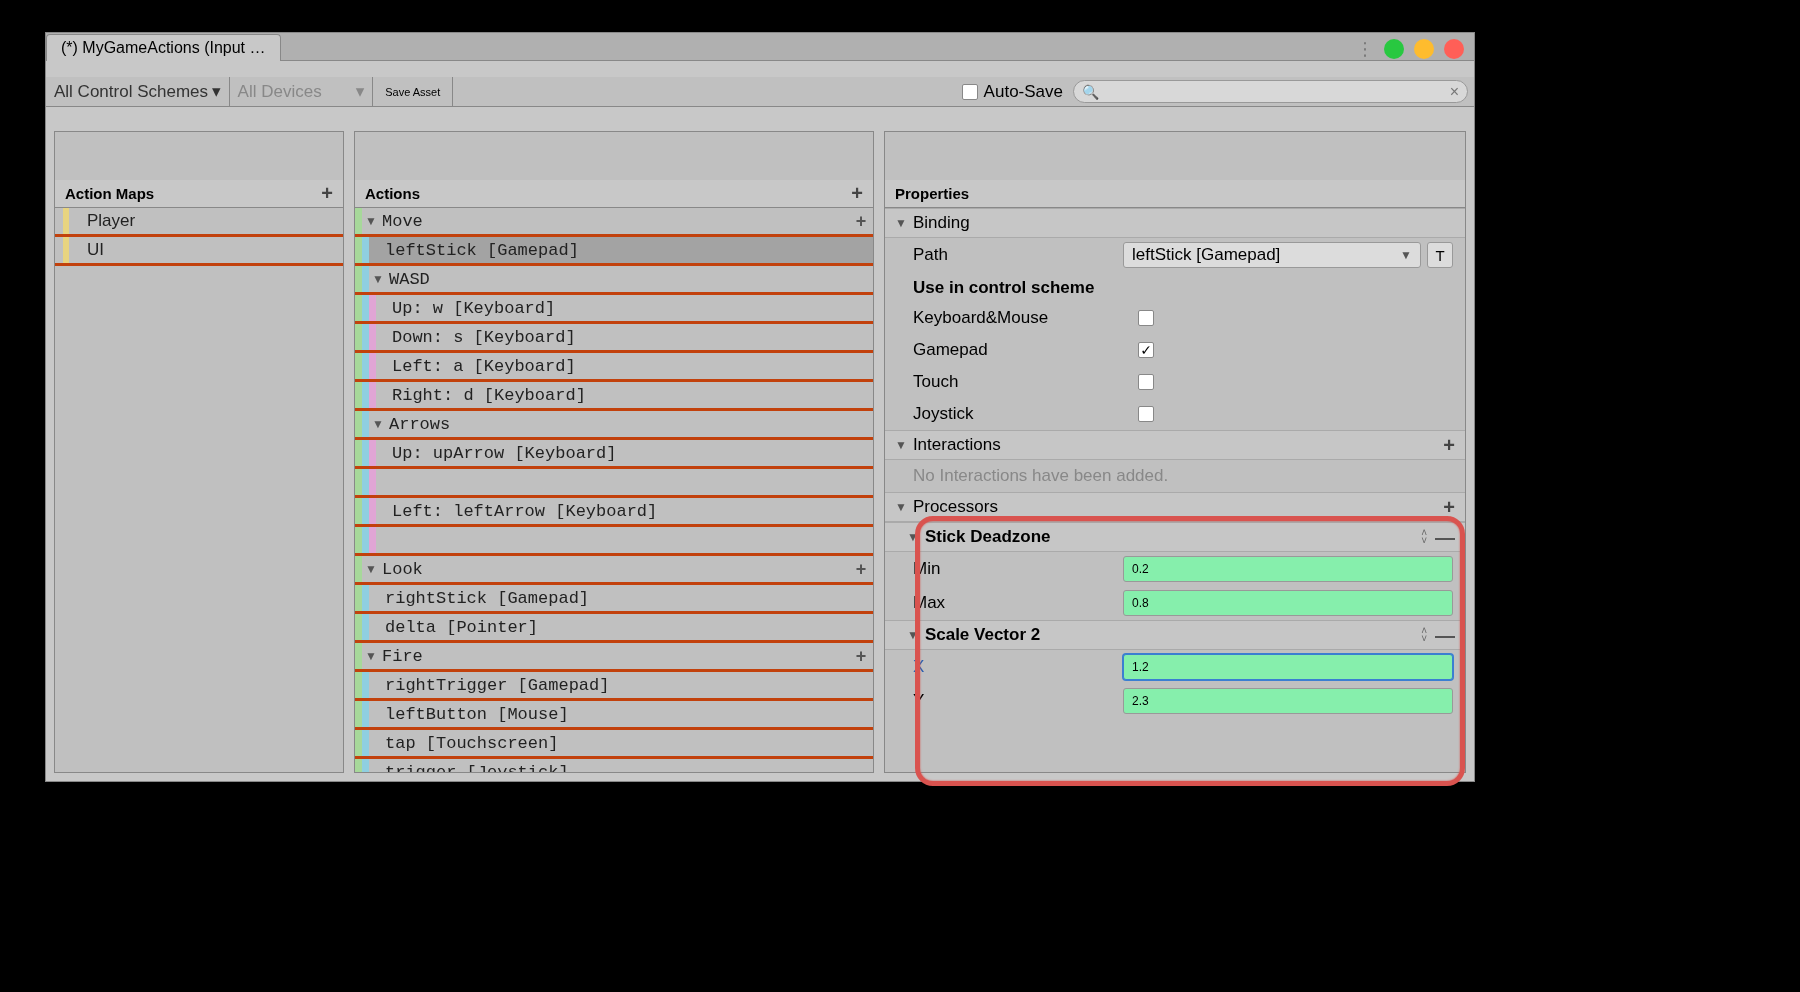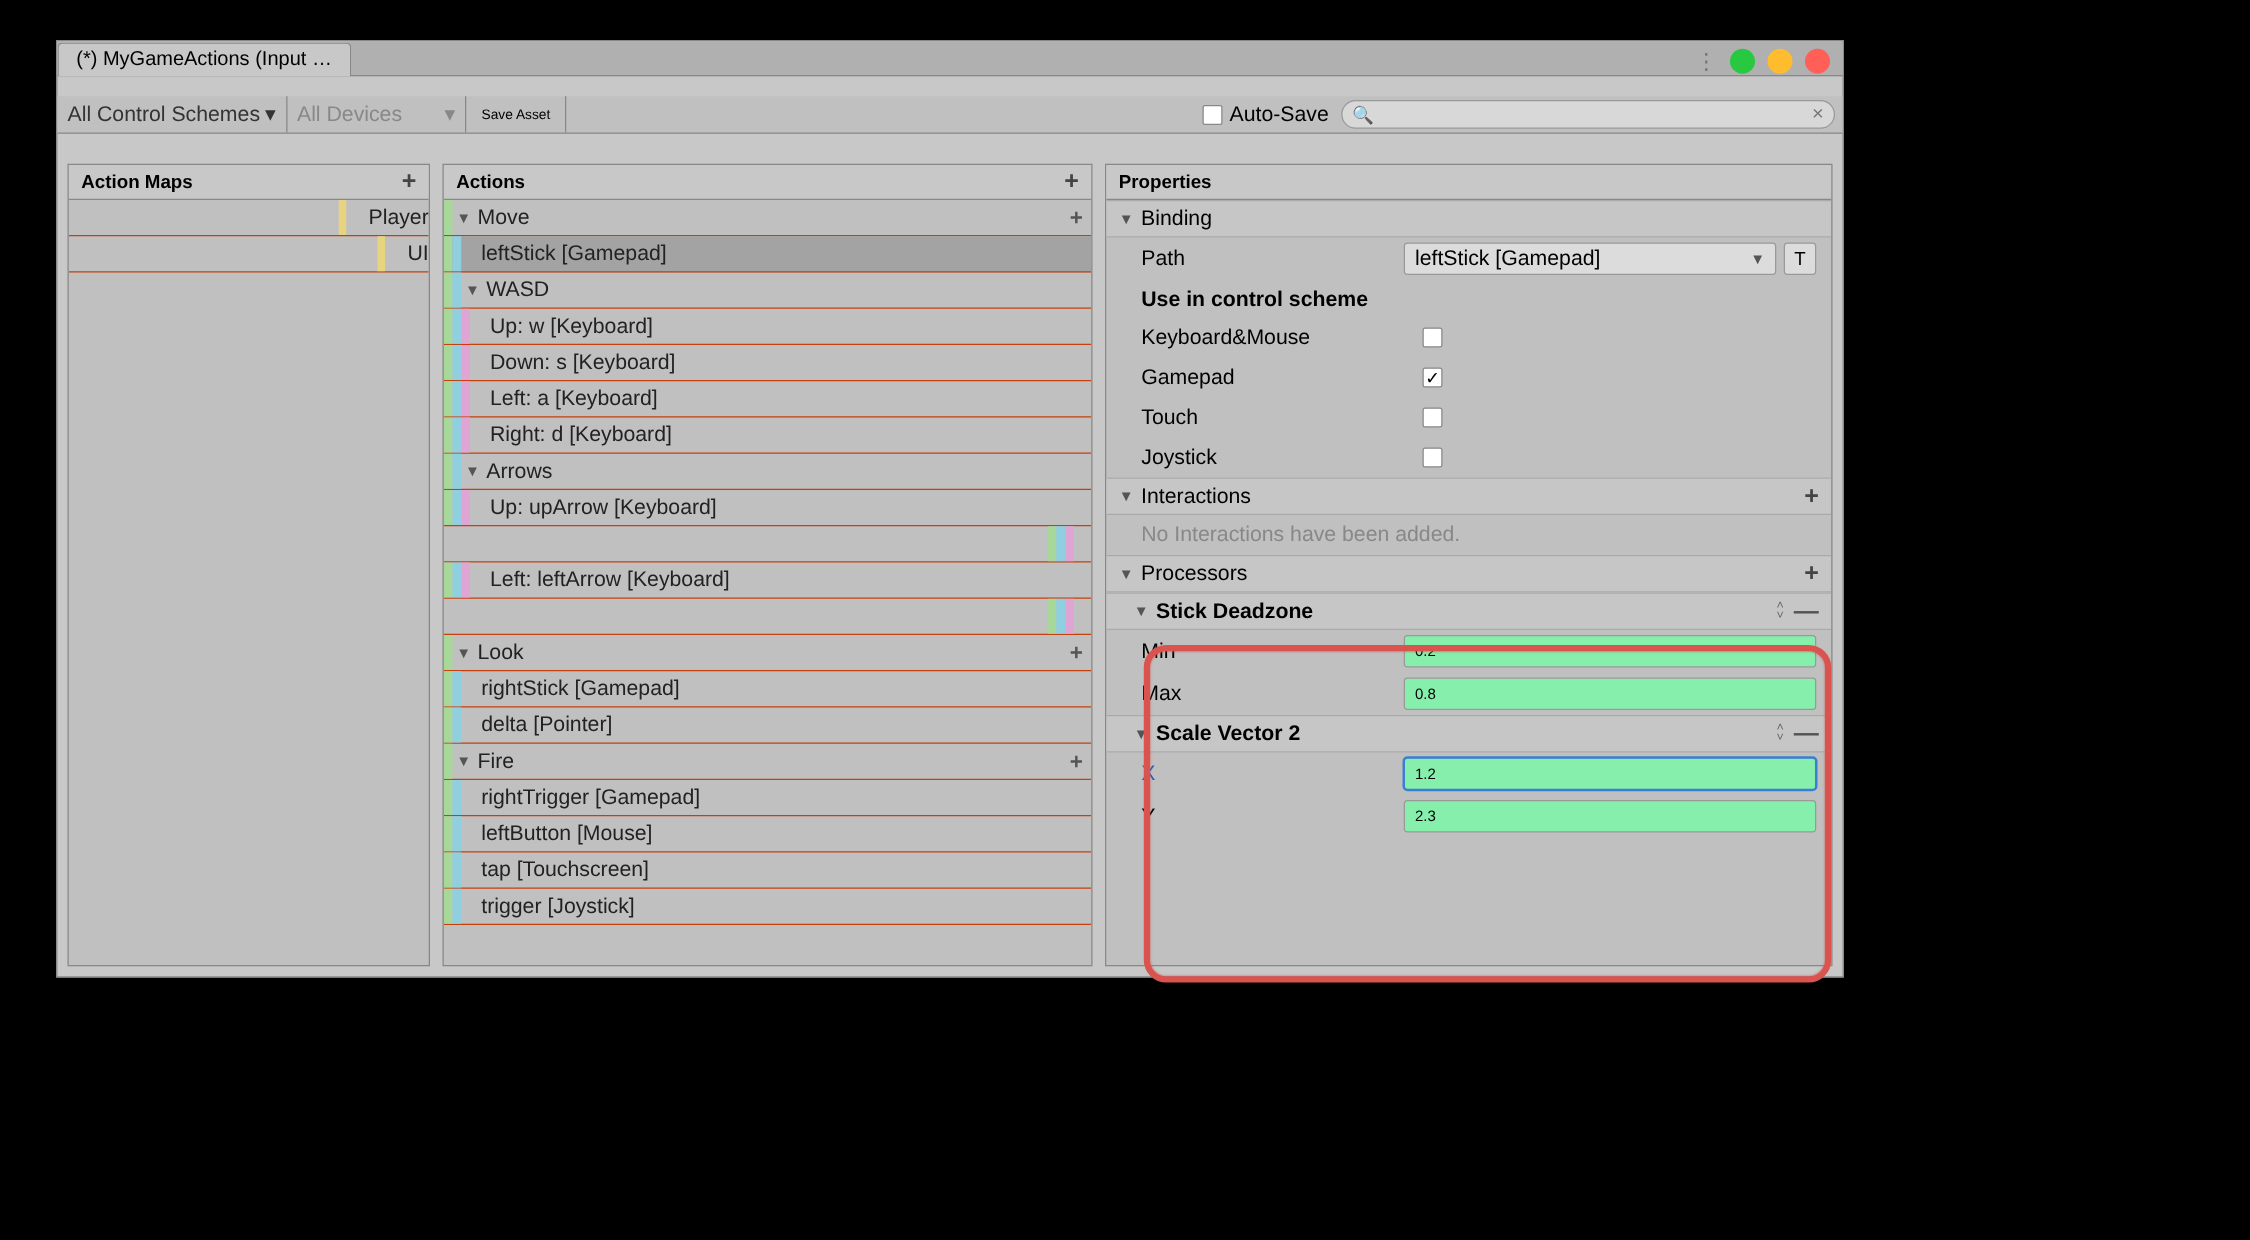--- a/index.html
+++ b/index.html
@@ -19,31 +19,31 @@
 .autosave { display: flex; align-items: center; gap: 6px; padding: 0 10px; font-size: 17px; }
 .checkbox { width: 16px; height: 16px; background: #fff; border: 1px solid #888; border-radius: 2px; display: inline-flex; align-items: center; justify-content: center; }
 .search { display: flex; align-items: center; background: #d8d8d8; border: 1px solid #999; border-radius: 12px; margin: 3px 6px 3px 0; padding: 0 8px; width: 395px; }
 .search-icon { color: #777; font-size: 14px; }
 .search-x { margin-left: auto; color: #777; }
 .panels { flex: 1; display: flex; padding: 8px; gap: 10px; overflow: hidden; }
 .panel { background: #c0c0c0; border: 1px solid #888; display: flex; flex-direction: column; overflow: hidden; }
 .panel-maps { width: 290px; }
 .panel-actions { width: 520px; }
 .panel-props { flex: 1; }
-.panel-hdr { height: 28px; background: #c8c8c8; border-bottom: 1px solid #888; display: flex; align-items: center; padding: 0 10px; font-size: 15px; font-weight: bold; }
+.panel-hdr { height: 28px; background: #c8c8c8; border-bottom: 1px solid #888; display: flex; align-items: center; padding: 0 10px; font-size: 15px; font-weight: bold; margin-top: 48px; }
 .hdr-add { margin-left: auto; font-size: 20px; font-weight: bold; color: #444; }
 .rowlist { flex: 1; overflow: auto; }
-.row { height: 29px; border-bottom: 1px solid #c2410c; display: flex; align-items: center; font-size: 17px; color: #222; justify-content: flex-end; }
+.row { height: 29px; border-bottom: 3px solid #c2410c; display: flex; align-items: center; font-size: 17px; color: #222; }
 .map-row { padding-left: 8px; }
 .map-stripe { width: 6px; height: 100%; background: #e8d480; margin-right: 18px; }
 .act-row .stripe1 { width: 7px; height: 100%; }
 .act-row .stripe2 { width: 7px; height: 100%; }
 .sg { background: #a7d89a; } .sb { background: #8fcfe0; } .sp { background: #e0a5d5; }
 .act-row .fold { width: 18px; text-align: center; color: #555; font-size: 12px; }
-.act-row .lbl { flex: 1; padding-left: 2px; }
+.act-row .lbl { flex: 1; padding-left: 2px; font-family: Liberation Mono, monospace; }
 .row .radd { width: 24px; text-align: center; font-size: 18px; font-weight: bold; color: #555; }
 .row-sel { background: #a3a3a3; }
 .indent1 { width: 14px; }
 .props-body { flex: 1; overflow: auto; font-size: 17px; }
 .sect-hdr { height: 30px; background: #c6c6c6; border-top: 1px solid #aaa; border-bottom: 1px solid #aaa; display: flex; align-items: center; padding: 0 10px; }
 .sect-hdr .fold { color: #555; font-size: 12px; margin-right: 6px; }
 .sect-hdr .lbl { font-weight: normal; }
 .sect-hdr.bold .lbl { font-weight: bold; }
 .sect-hdr .sicons { margin-left: auto; display: flex; gap: 8px; color: #555; font-size: 14px; align-items: center; }
 .prop-row { display: flex; align-items: center; padding: 4px 12px 4px 28px; min-height: 32px; }

